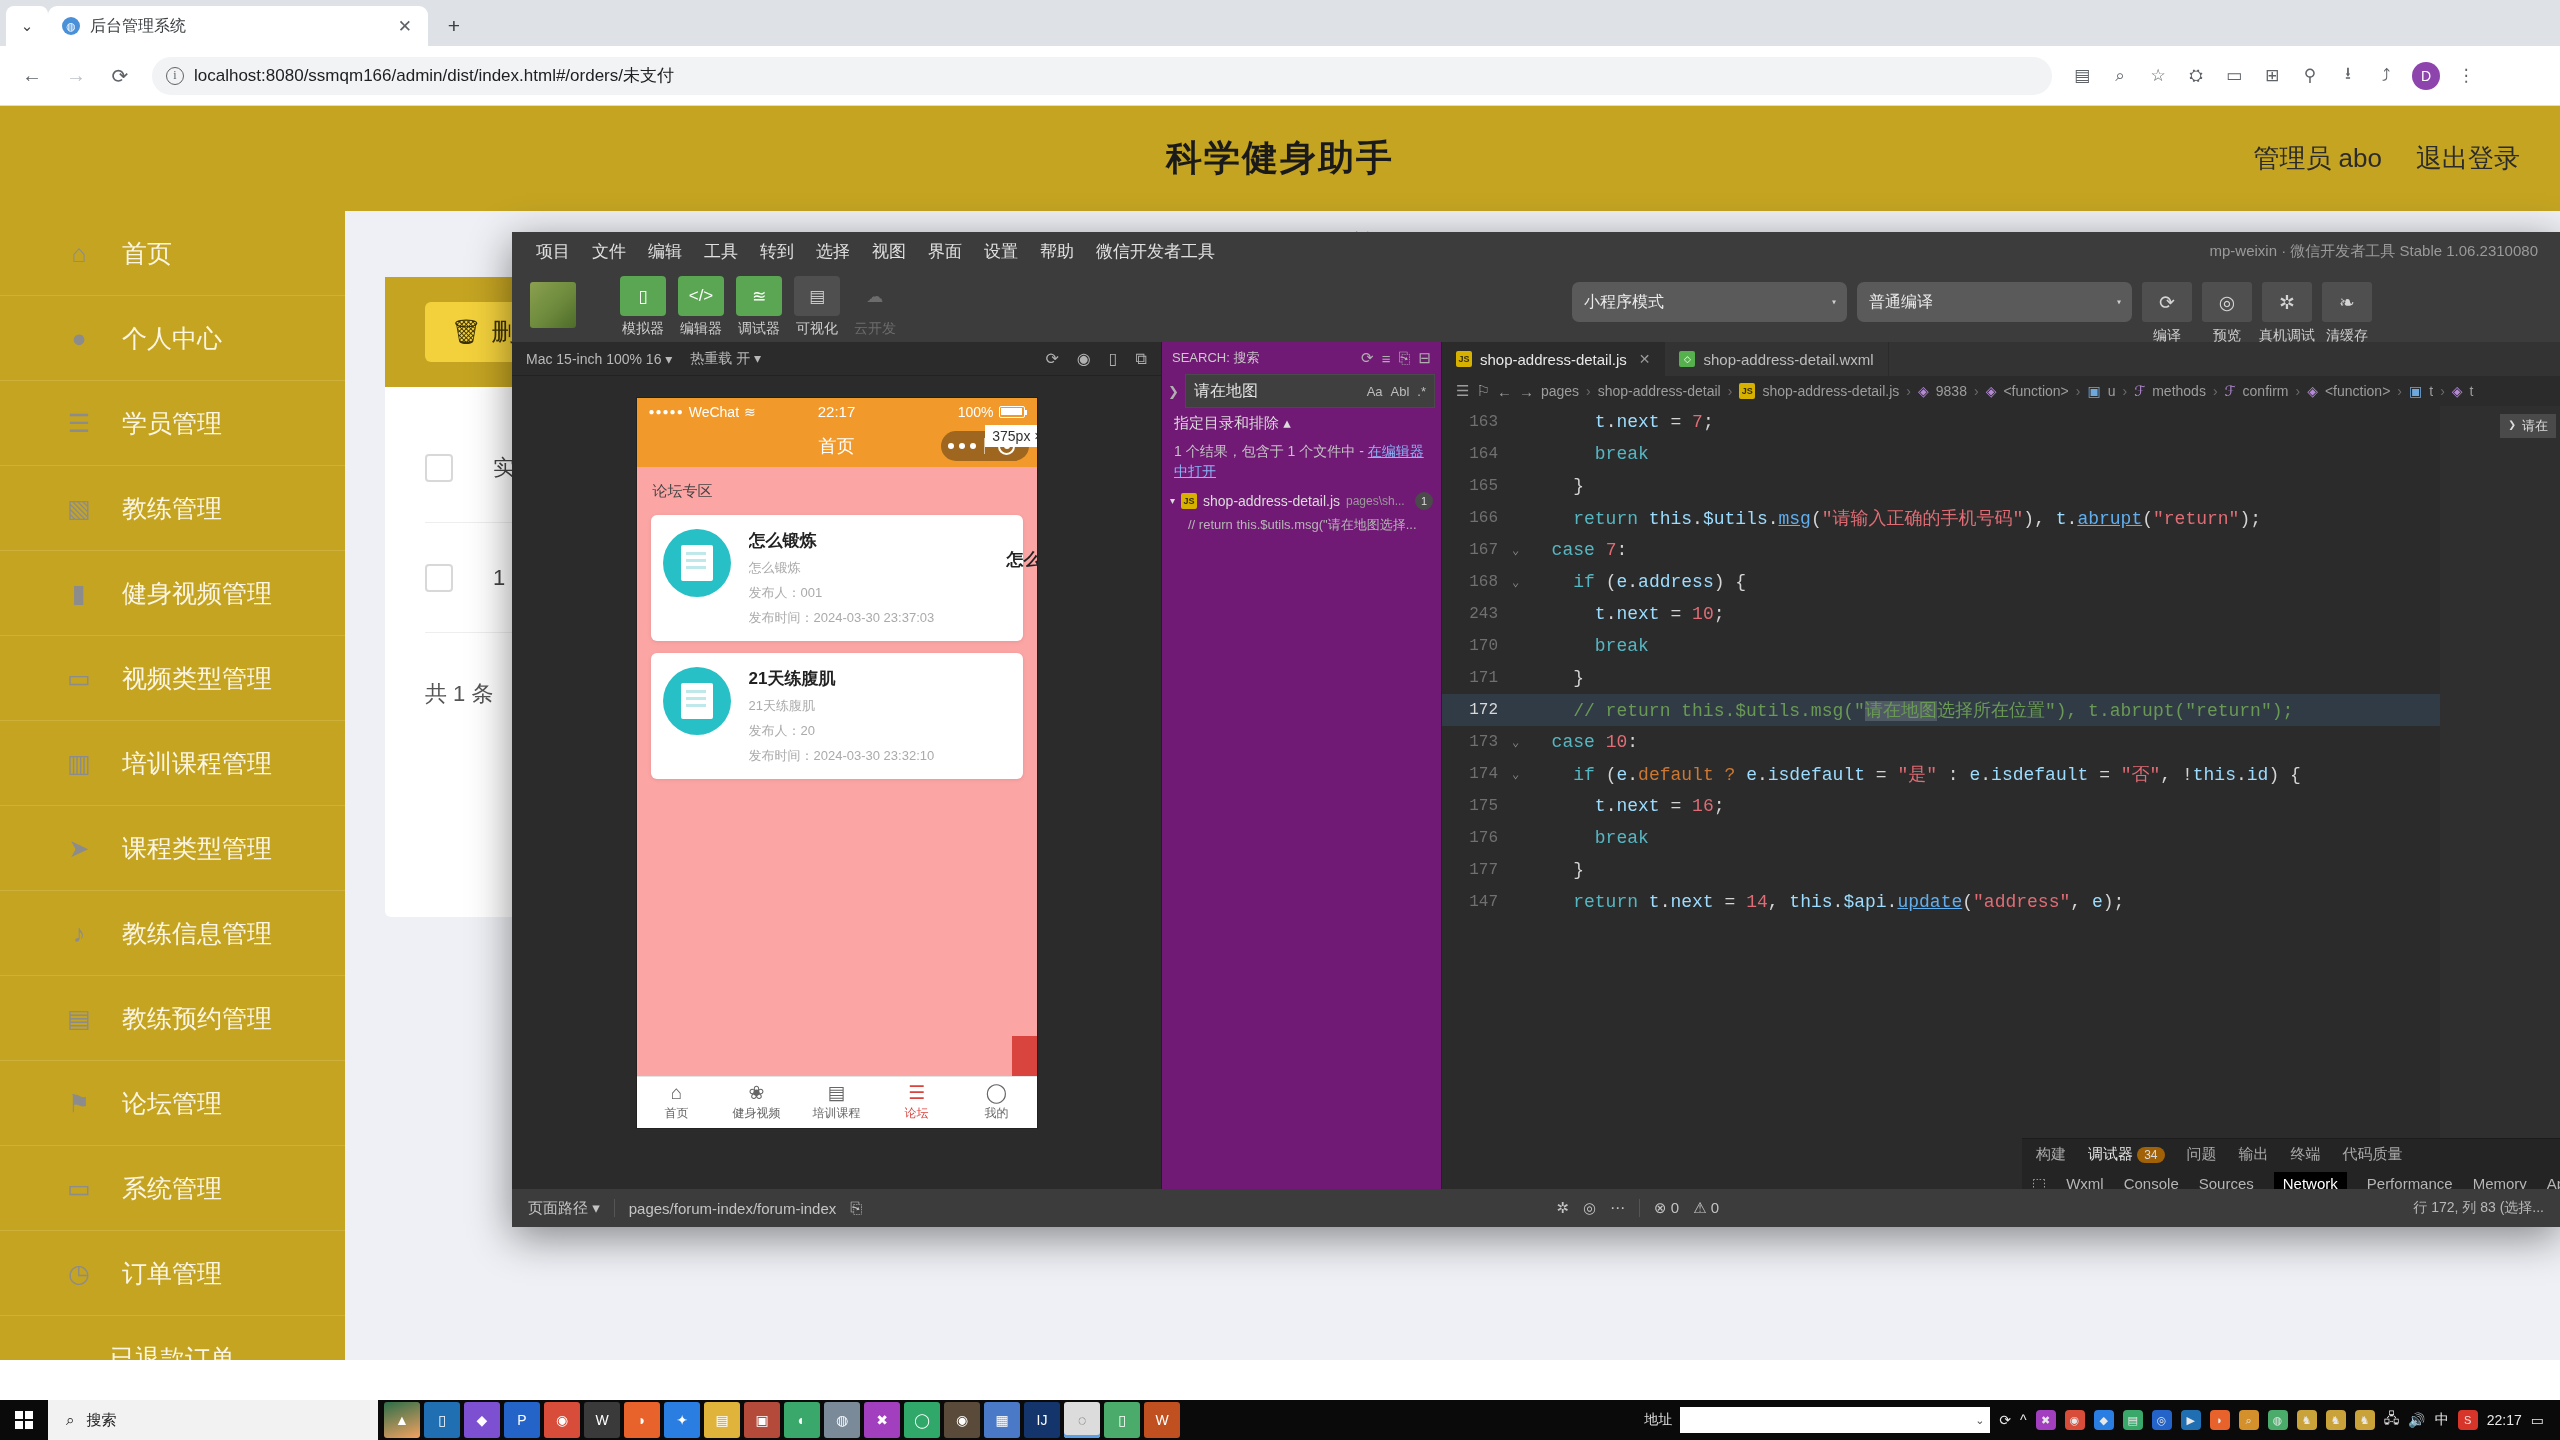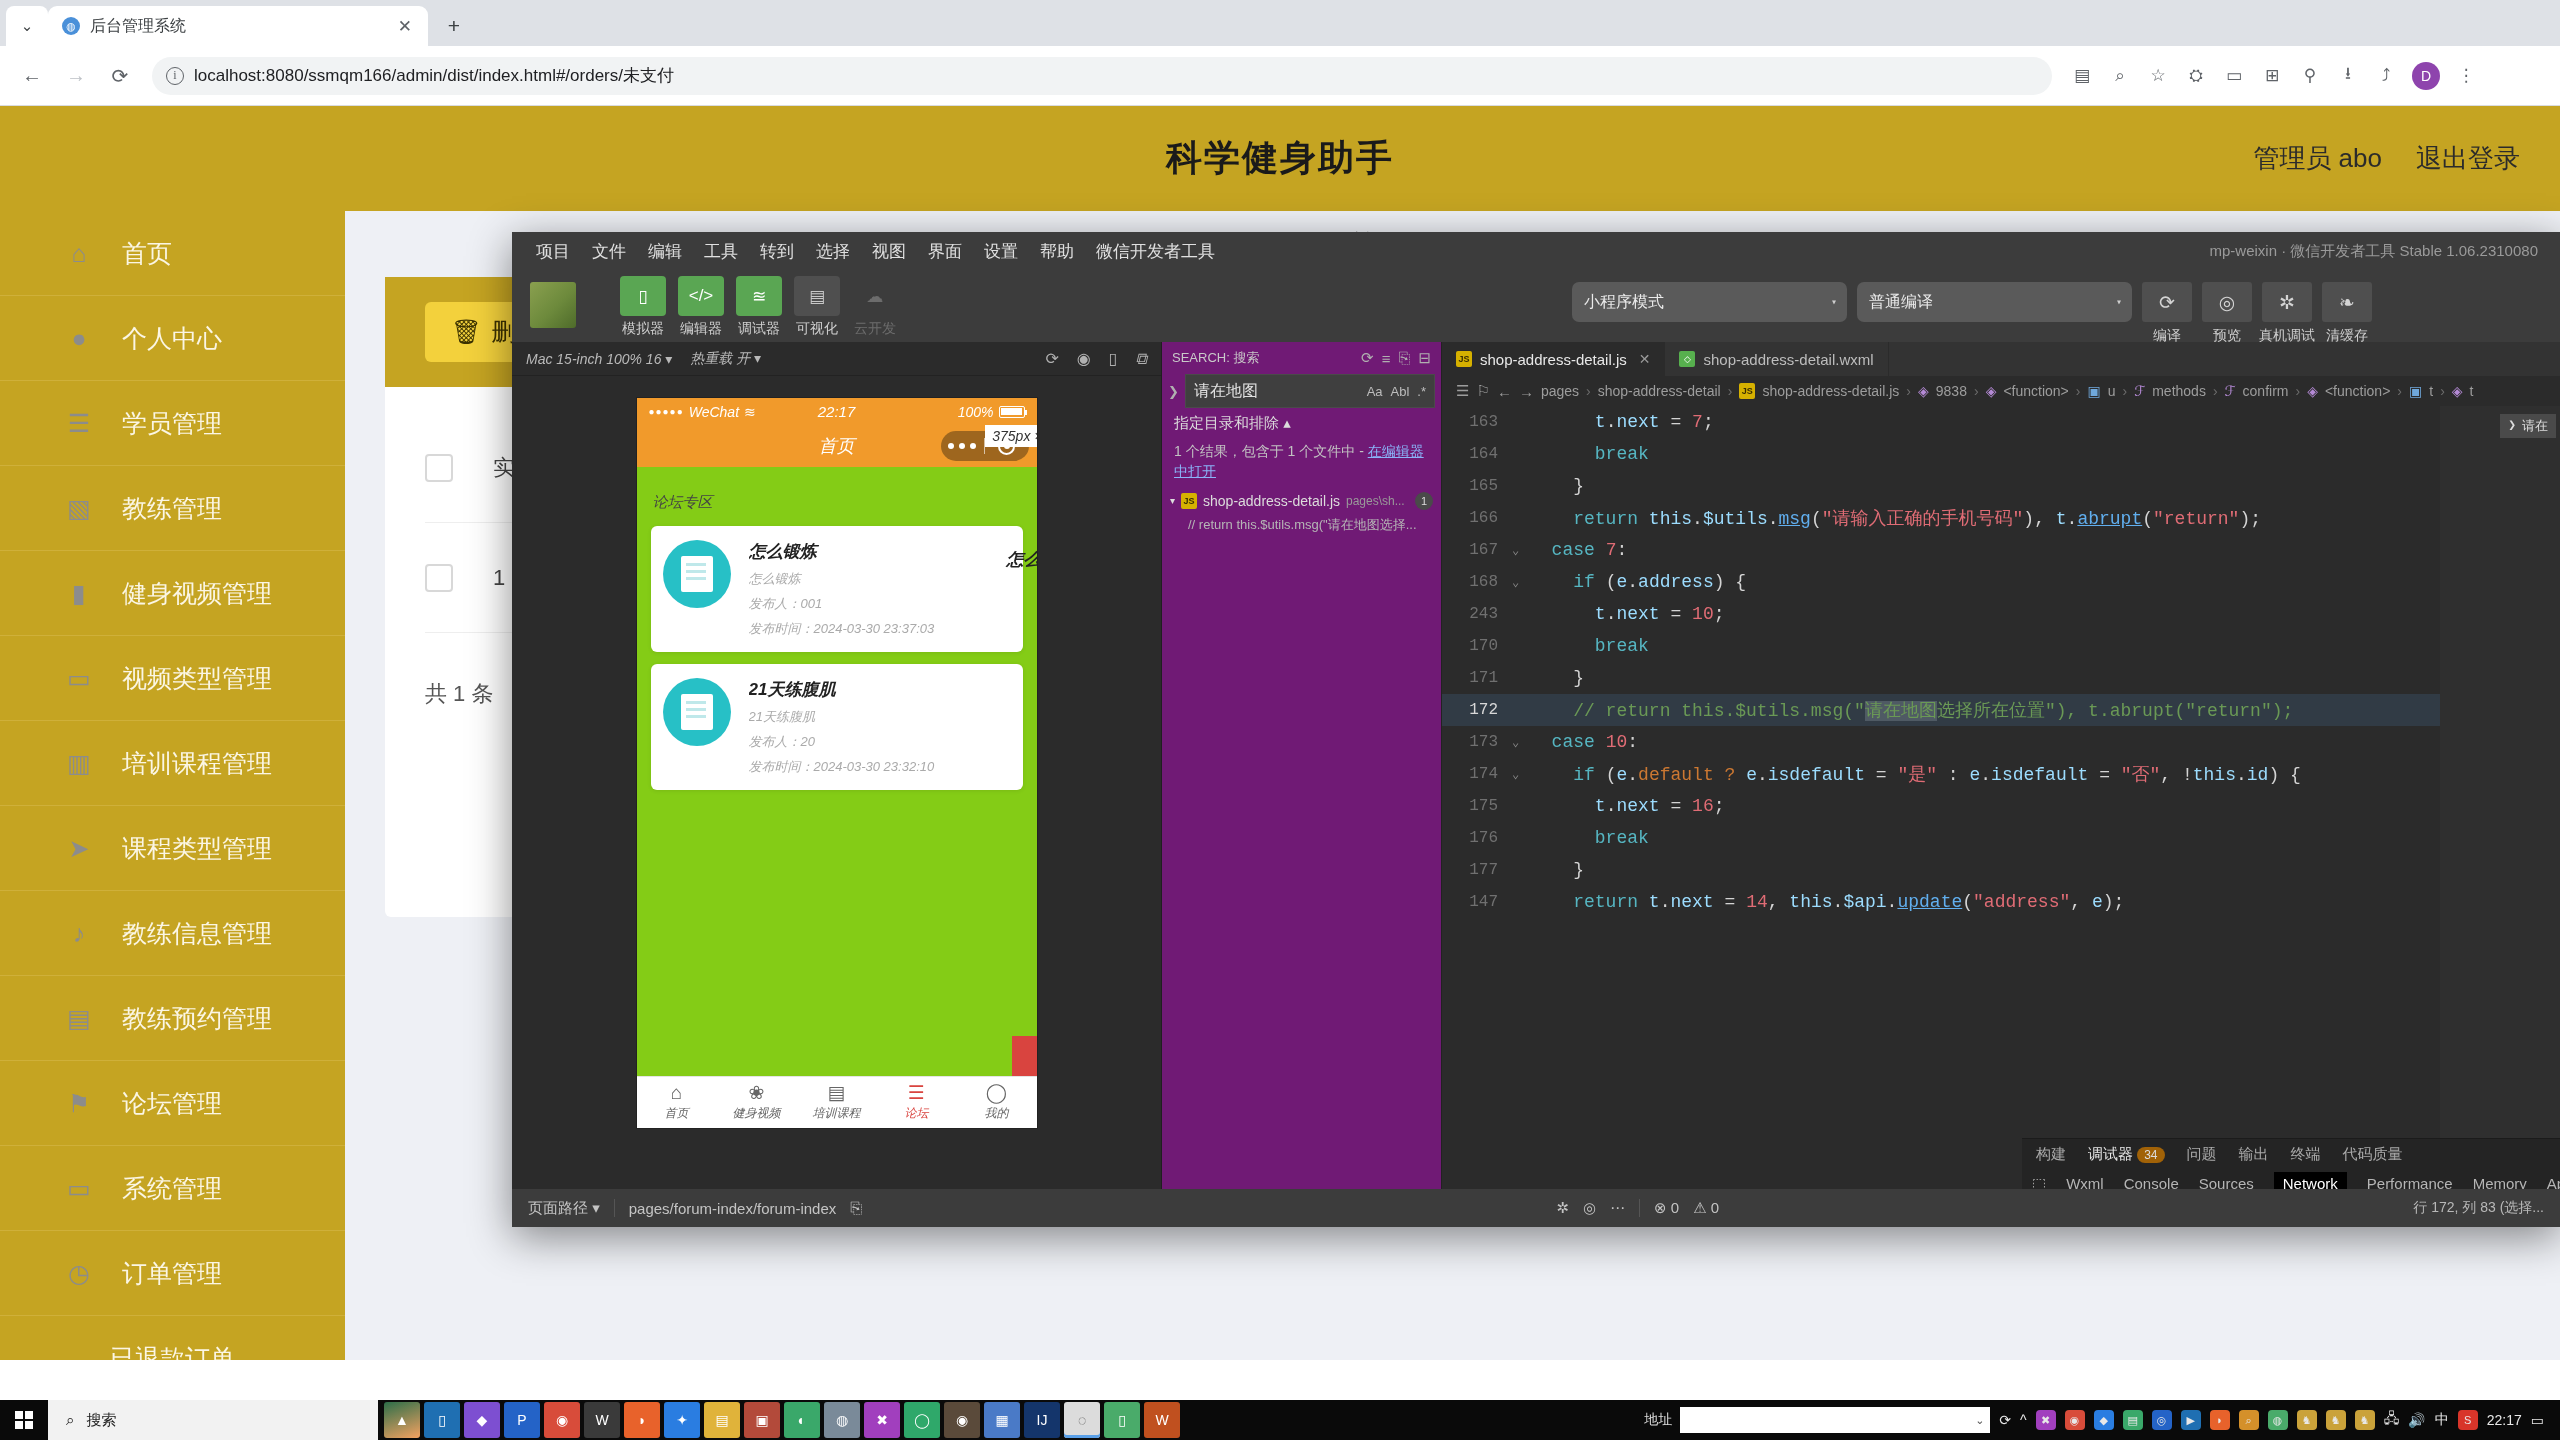--- a/index.html
+++ b/index.html
@@ -103,21 +103,21 @@
   .dt-select { width:275px; height:40px; background:#5a5a5a; border-radius:7px; display:flex; align-items:center; padding:0 12px; font-size:16px; color:#eaeaea; position:relative;font-family:Liberation Mono, monospace;}
   .dt-select .caret { position:absolute; right:10px; font-size:10px; color:#cfcfcf;}
   .dt-rtools { display:flex; gap:10px; }
   .dt-rtool { width:50px; display:flex; flex-direction:column; align-items:center; gap:5px; }
   .dt-rtool .box { width:50px;height:40px;background:#4f4f4f;border-radius:3px;display:flex;align-items:center;justify-content:center;color:#d4d4d4;font-size:19px; }
   .dt-rtool .lb { font-size:14px; color:#cfcfcf; white-space:nowrap;}
 
   .dt-main { position:absolute; top:110px; left:0; right:0; bottom:38px; display:flex; }
 
   
-  .sim-col { width:650px; background:#2b2b2b; border-right:1px solid #1f1f1f; position:relative;font-style:italic;}
+  .sim-col { width:650px; background:#2b2b2b; border-right:1px solid #1f1f1f; position:relative;}
   .sim-bar { height:34px; display:flex; align-items:center; padding:0 14px; gap:18px; font-size:14px; color:#b9b9b9; border-bottom:1px solid #222;}
   .sim-bar .sp { flex:1; }
   .sim-bar .ic { font-size:16px; color:#b0b0b0; }
   .sim-stage { position:absolute; top:34px; bottom:0; left:0; right:0; display:flex; justify-content:center; padding-top:22px; }
   .phone { width:400px; height:730px; background:#f5f5f5; position:relative; overflow:hidden; box-shadow:0 0 0 1px #222;}
   .ph-status { height:27px; background:#f19a2b; display:flex; align-items:center; padding:0 12px; color:#fff; font-size:14px;}
   .ph-status .carrier{ flex:1; display:flex; align-items:center; gap:5px;}
   .dots5 { letter-spacing:1px; font-size:10px; }
   .ph-status .clock { position:absolute; left:50%; transform:translateX(-50%); font-size:15px;}
   .ph-status .batt { display:flex; align-items:center; gap:5px; }
@@ -125,21 +125,21 @@
   .batt-box:after{content:"";position:absolute;right:-3px;top:3px;width:2px;height:5px;background:#fff;}
   .batt-box i{position:absolute;inset:1.4px;background:#fff;display:block;}
   .ph-nav { height:42px; background:#f19a2b; display:flex; align-items:center; justify-content:center; position:relative; color:#fff; font-size:18px;}
   .ph-caps { position:absolute; right:8px; width:88px; height:30px; border-radius:15px; background:rgba(90,60,20,.55); display:flex; align-items:center; }
   .ph-caps .d3{ flex:1; display:flex; justify-content:center; gap:5px;}
   .ph-caps .d3 span{width:6px;height:6px;border-radius:50%;background:#fff;}
   .ph-caps .div{ width:1px;height:16px;background:rgba(255,255,255,.6);}
   .ph-caps .tgt{ flex:1; display:flex; justify-content:center;}
   .ph-caps .tgt i{ width:17px;height:17px;border:2px solid #fff;border-radius:50%; display:block; position:relative;}
   .ph-caps .tgt i:after{content:"";position:absolute;inset:3.5px;background:#fff;border-radius:50%;}
-  .ph-body { background:#84cc16; height:calc(100% - 27px - 42px - 52px); overflow:hidden; padding:12px 0; }
+  .ph-body { background:#fca5a5; height:calc(100% - 27px - 42px - 52px); overflow:hidden; padding:1px 0; }
   .ph-sec-title { font-size:15px; color:#444; padding:14px 16px 8px 16px;}
   .post-card { background:#fff; margin:6px 14px 12px 14px; border-radius:6px; display:flex; padding:14px 12px; gap:18px; box-shadow:0 1px 4px rgba(0,0,0,.09); }
   .post-thumb { width:68px;height:68px;border-radius:50%;background:#27c0c6; flex:none; display:flex;align-items:center;justify-content:center;}
   .post-thumb .doc{width:32px;height:36px;background:#fff;border-radius:2px;position:relative;}
   .post-thumb .doc:before{content:"";position:absolute;left:5px;top:7px;width:20px;height:3px;background:#bfe8ea;box-shadow:0 7px 0 #bfe8ea,0 14px 0 #bfe8ea;}
   .post-info { flex:1; display:flex; flex-direction:column; gap:7px; overflow:hidden;}
   .post-title { font-size:17px; color:#222; font-weight:bold;}
   .post-sub { font-size:13px; color:#aaa;}
   .post-meta { font-size:13px; color:#aaa;}
   .ph-tabbar { position:absolute; bottom:0; left:0; right:0; height:52px; background:#fff; border-top:1px solid #e4e4e4; display:flex;}

